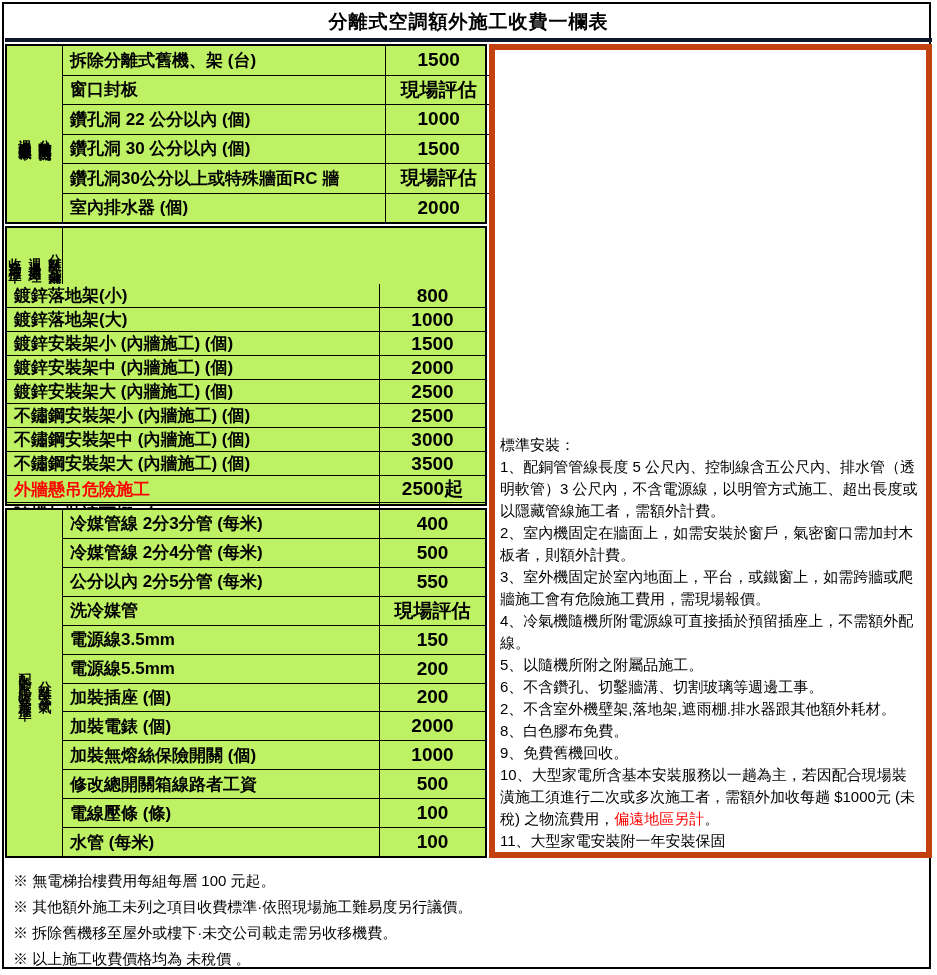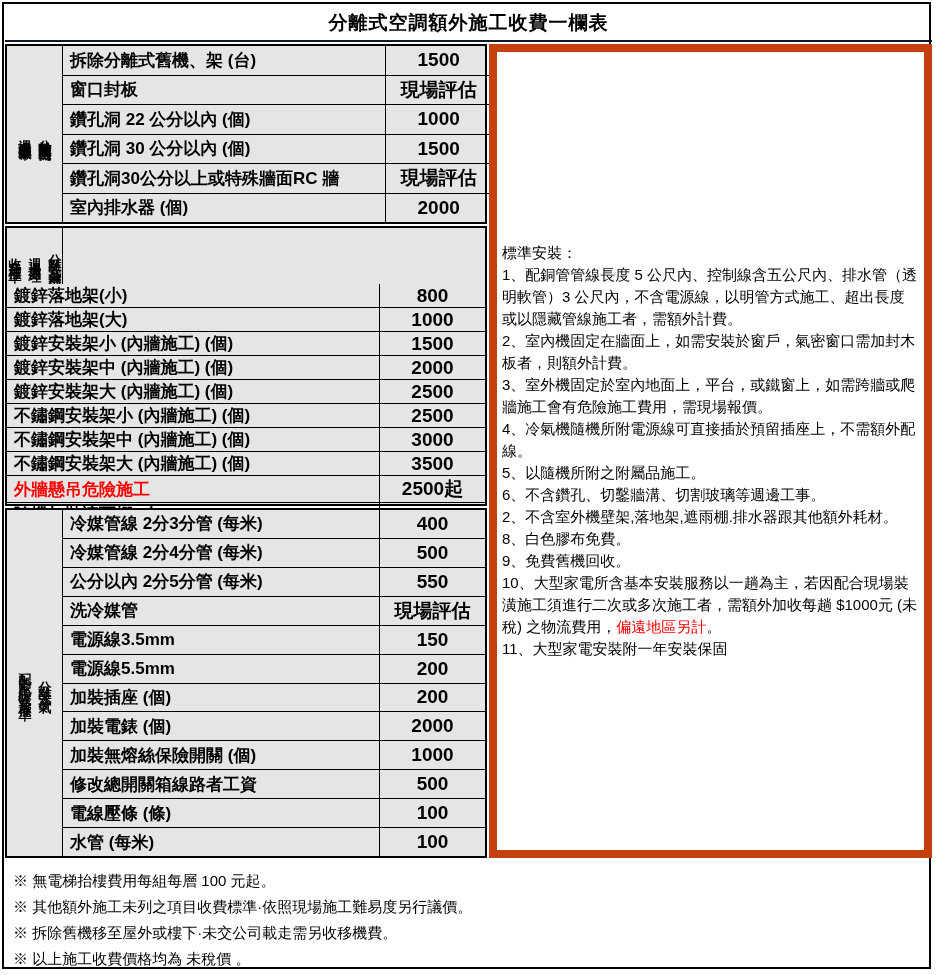--- a/index.html
+++ b/index.html
@@ -7,28 +7,28 @@
     width:937px;height:975px;position:relative;
     font-family:"Liberation Sans",sans-serif;
     color:#000;
   }
   .frame{
     position:absolute;left:2px;top:2px;width:929px;height:967px;
     border:2px solid #000;box-sizing:border-box;
   }
   .title-bar{
     position:absolute;left:5px;top:5px;width:927px;height:37px;
-    border-bottom:2px solid #0f172a;box-sizing:border-box;
+    border-bottom:4px solid #0f172a;box-sizing:border-box;
     display:flex;align-items:center;justify-content:center;
     font-size:19px;font-weight:bold;letter-spacing:1px;
   }
   .section{
     position:absolute;left:5px;width:482px;
     border:2px solid #000;box-sizing:border-box;
-    display:flex;background:#e5e5e5;
+    display:flex;background:#bef264;
   }
   .sec1{top:44px;height:180px;}
   .sec2{top:226px;height:280px;flex-direction:column;}
   .sec3{top:508px;height:350px;}
   .vhead{
     width:56px;flex:0 0 56px;border-right:1.5px solid #000;box-sizing:border-box;
     display:flex;justify-content:center;overflow:hidden;
   }
   .vcols{
     writing-mode:vertical-rl;text-orientation:upright;
@@ -47,22 +47,22 @@
     white-space:nowrap;overflow:hidden;
   }
   .cell-price{
     flex:0 0 106px;border-left:1.5px solid #000;box-sizing:border-box;
     display:flex;align-items:center;justify-content:center;
     font-size:19px;font-weight:bold;margin-left:46px;
   }
   .red{color:#ff0000;}
   .panel{
     position:absolute;left:489px;top:44px;width:443px;height:814px;
-    border:8px solid #c2410c;box-sizing:border-box;
-    display:flex;flex-direction:column;justify-content:center;
+    border:6px solid #c2410c;box-sizing:border-box;
+    display:flex;flex-direction:column;justify-content:flex-end;
     padding:0 5px;font-size:15px;line-height:22px;
   }
   .panel p{margin:0;}
   .footnotes{
     position:absolute;left:5px;top:860px;width:927px;height:110px;
     box-sizing:border-box;padding:8px 0 0 8px;
     font-size:15px;line-height:26px;
   }
   .footnotes div{white-space:nowrap;}
 </style>

